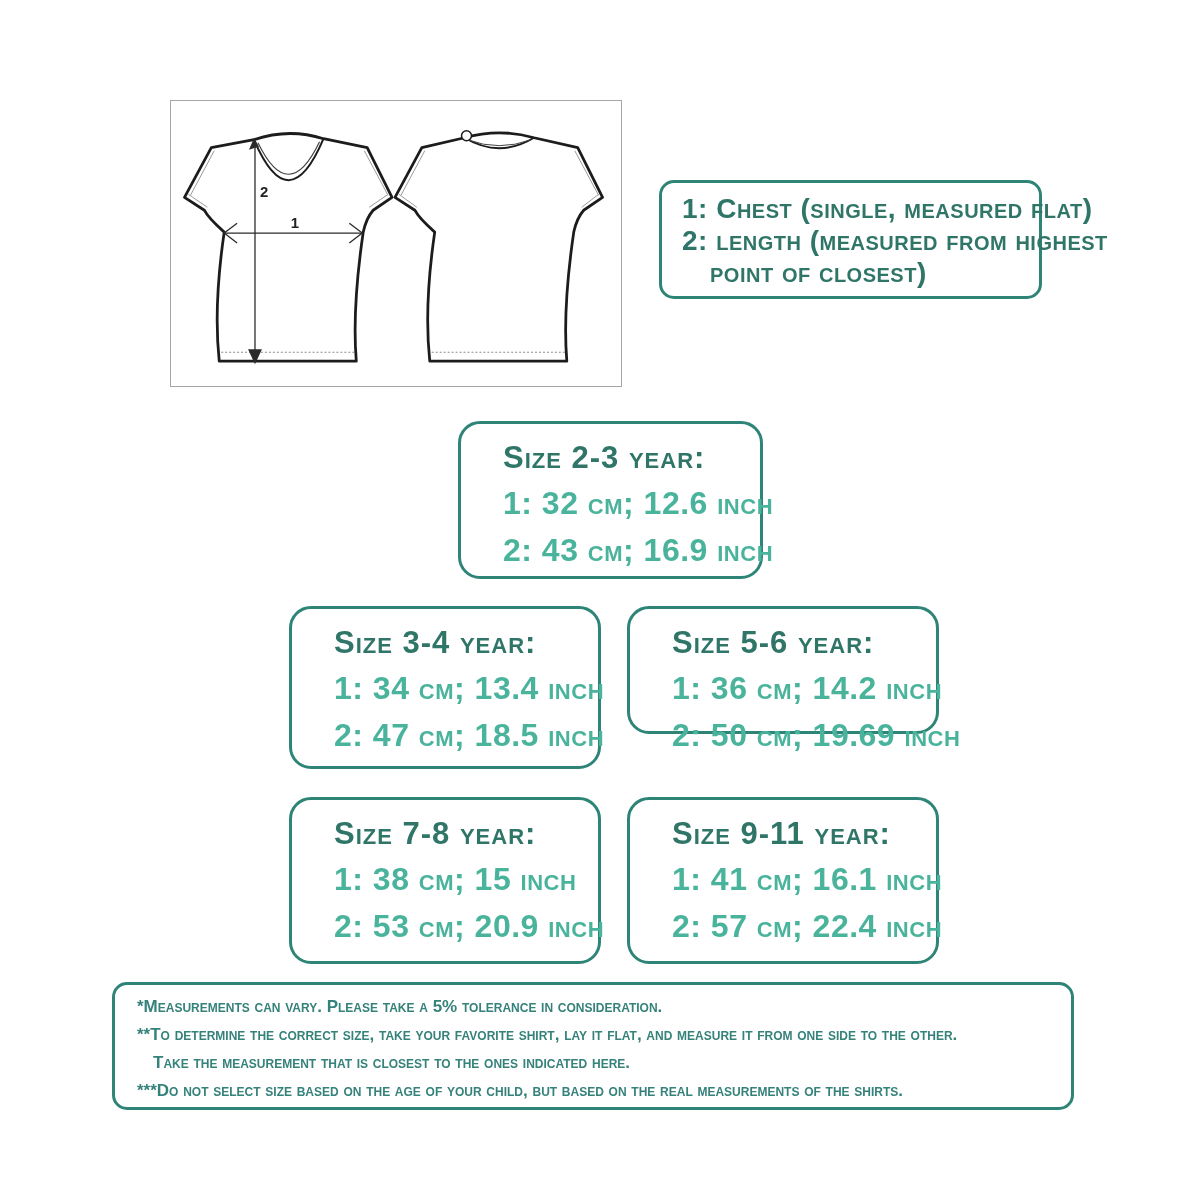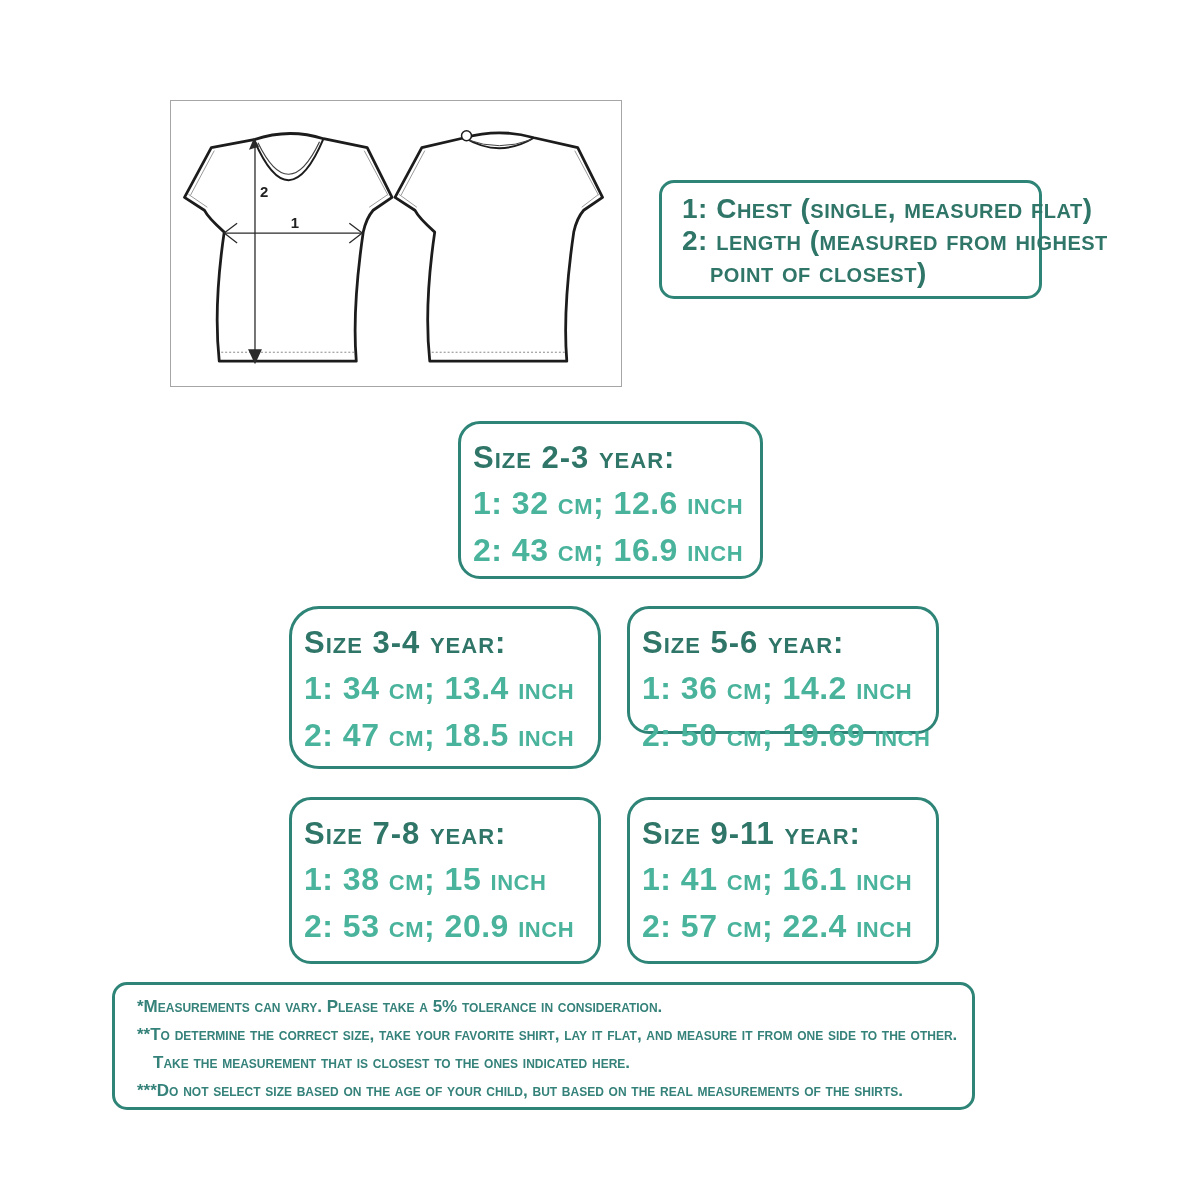--- a/index.html
+++ b/index.html
@@ -11,32 +11,32 @@
   #diagram{position:absolute;left:170px;top:100px;width:452px;height:287px;
            box-sizing:border-box;border:1px solid #a6a6a6;background:#fff;}
   #diagram svg{display:block;width:100%;height:100%;}
   
   #legend{left:659px;top:180px;width:383px;height:119px;border-radius:15px;
           padding:10px 16px 8px 20px;}
   .legend-line{font-variant:small-caps;font-weight:bold;font-size:28px;line-height:32px;
                letter-spacing:.5px;color:var(--legend_text,#2f7568);white-space:nowrap;}
   .legend-indent{padding-left:28px;}
   
-  .size-box{border-radius:22px;padding:12px 8px 8px 12px;display:flex;flex-direction:column;}
+  .size-box{border-radius:22px;padding:12px 8px 8px 42px;display:flex;flex-direction:column;}
   #size-2-3{left:458px;top:421px;width:305px;height:158px;}
-  #size-3-4{left:289px;top:606px;width:312px;height:163px;border-radius:30px;}
+  #size-3-4{left:289px;top:606px;width:312px;height:163px;}
   #size-5-6{left:627px;top:606px;width:312px;height:128px;}
   #size-7-8{left:289px;top:797px;width:312px;height:167px;}
   #size-9-11{left:627px;top:797px;width:312px;height:167px;}
   .size-title{font-variant:small-caps;font-weight:bold;font-size:31px;line-height:44px;
               letter-spacing:1px;color:var(--title_text,#2f7568);white-space:nowrap;}
   .size-line{font-variant:small-caps;font-weight:bold;font-size:32px;line-height:47px;
              letter-spacing:.5px;color:var(--value_text,#4ab39c);white-space:nowrap;}
   
-  #notes{left:112px;top:982px;width:863px;height:128px;border-radius:15px;
+  #notes{left:112px;top:982px;width:962px;height:128px;border-radius:15px;
          padding:8px 16px 6px 22px;}
   .note-line{font-variant:small-caps;font-weight:bold;font-size:17px;line-height:28px;
              color:var(--notes_text,#35827a);white-space:nowrap;}
   .note-indent{padding-left:16px;}
 </style>
 </head>
 <body>
 
 <div id="canvas">
 

